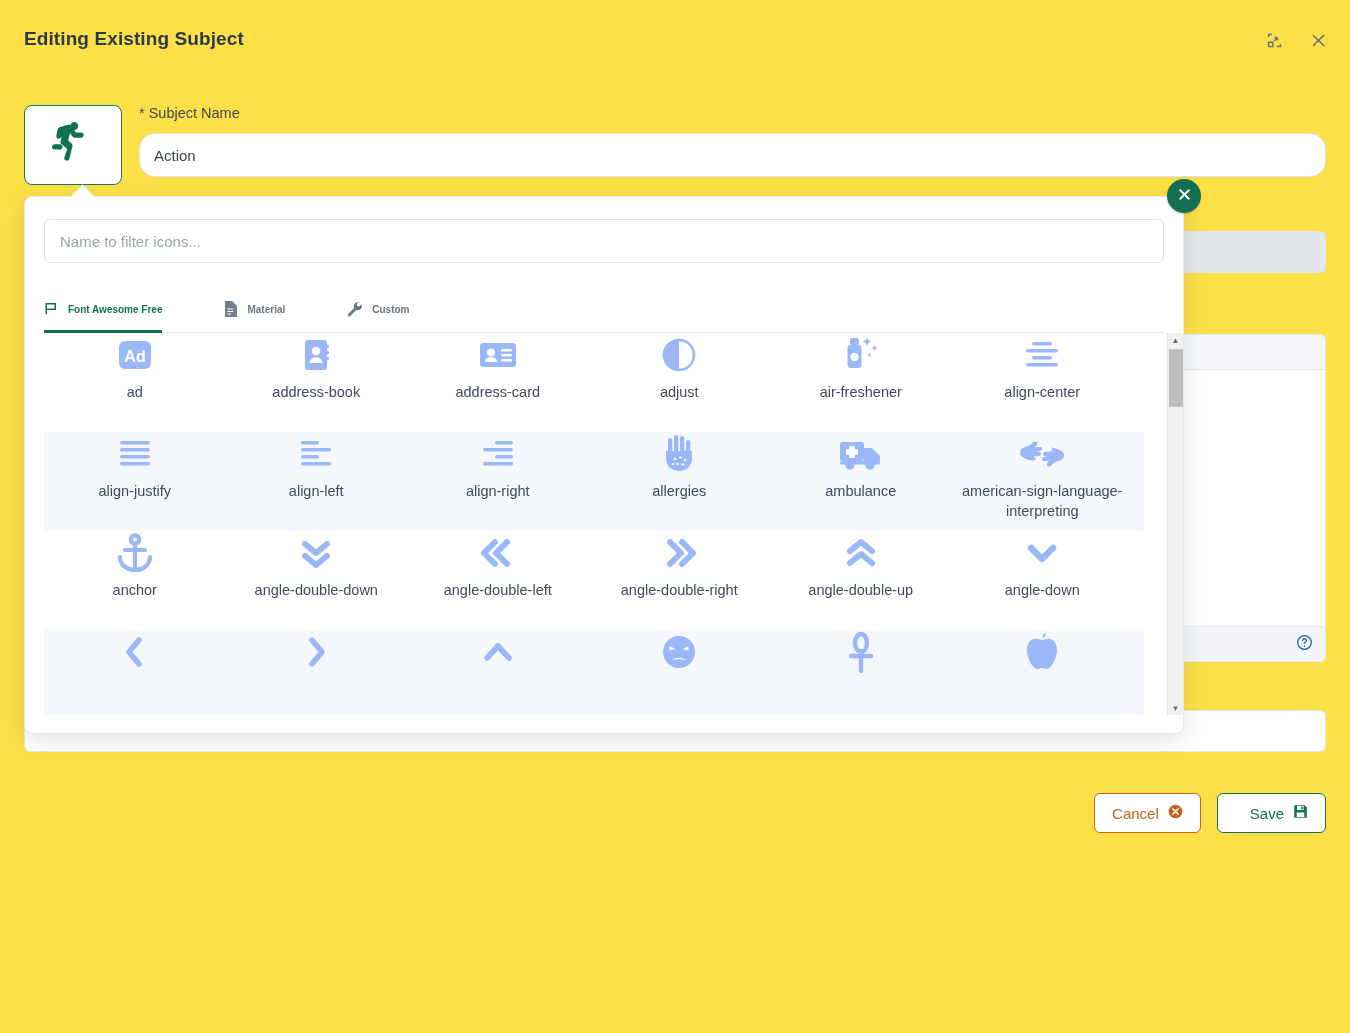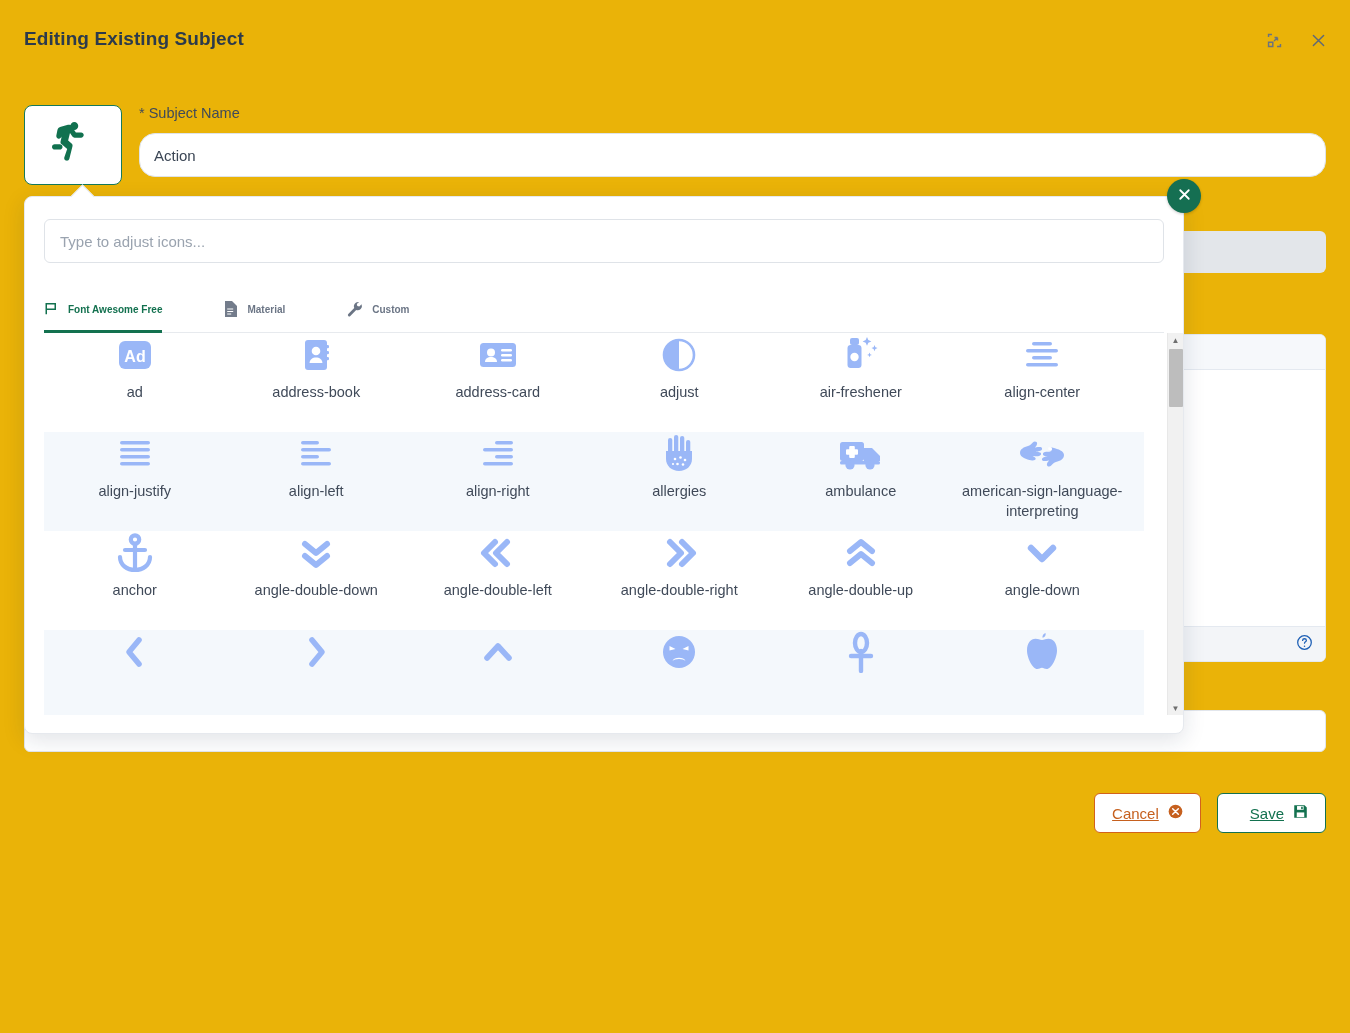--- a/index.html
+++ b/index.html
@@ -4,21 +4,21 @@
 <style>
   * { box-sizing: border-box; }
   html, body {
     margin: 0; padding: 0;
     width: 1350px; height: 1033px;
     background: #ffffff;
     font-family: "Liberation Sans", sans-serif;
     overflow: hidden;
   }
 
-  #root { position: relative; width: 1350px; height: 1033px; background:#eab308; }
+  #root { position: relative; width: 1350px; height: 1033px; background:#fde047; }
 
   
   .dialog-title {
     position: absolute; left: 24px; top: 28px;
     font-size: 19px; font-weight: bold; color: #2c3a4b; letter-spacing: .1px;
   }
   .win-btns { position: absolute; right: 18px; top: 26px; display: flex; gap: 16px; align-items: center; }
   .win-btn { width: 28px; height: 28px; display: flex; align-items:center; justify-content:center; cursor: pointer; color:#6b7280; }
 
   .icon-chip {
@@ -109,21 +109,21 @@
   
   .sb { position:absolute; right:0; top:136px; width:16px; height:382px; background:#f1f1f1; border-left:1px solid #e8e8e8; }
   .sb-arrow { height:14px; display:flex; align-items:center; justify-content:center; color:#6e6e6e; font-size:8px; }
   .sb-arrow.bottom { position:absolute; bottom:0; width:100%; }
   .sb-thumb { position:absolute; top:16px; left:1px; width:14px; height:58px; background:#bdbdbd; border-radius:1px; }
 
   
   .footer { position:absolute; right:24px; top:793px; display:flex; gap:16px; }
   .btn {
     height:40px; padding:0 17px; border-radius:6px; background:#fff;
-    display:flex; align-items:center; gap:9px; font-size:15px; cursor:pointer;text-decoration:underline;
+    display:flex; align-items:center; gap:9px; font-size:15px; cursor:pointer;
   }
   .btn-cancel { border:1px solid #d2621c; color:#c6601e; }
   .btn-save { border:1px solid #13714f; color:#13714f;padding-left:32px; }
 </style>
 </head>
 <body>
 
 <div id="root">
 
   <div class="dialog-title">Editing Existing Subject</div>
@@ -175,21 +175,21 @@
     <div class="popover-caret"></div>
 
     <div class="popover-close">
       <span>
         <svg width="17" height="17" viewBox="0 0 20 20" stroke="#ffffff" stroke-width="2.1" fill="none" stroke-linecap="round">
           <path d="M5 5l10 10M15 5L5 15"></path>
         </svg>
       </span>
     </div>
 
-    <div class="filter-input">Type to adjust icons...</div>
+    <div class="filter-input">Name to filter icons...</div>
 
     <div class="tabs">
       <div class="tab active">
         <span>
           <svg width="15" height="15" viewBox="0 0 16 16" fill="none" stroke="#13714f" stroke-width="1.6">
             <path d="M2.4 2v12M2.4 2.8h9.6v6H2.4"></path>
           </svg>
         </span>
         <span>Font Awesome Free</span>
       </div>

